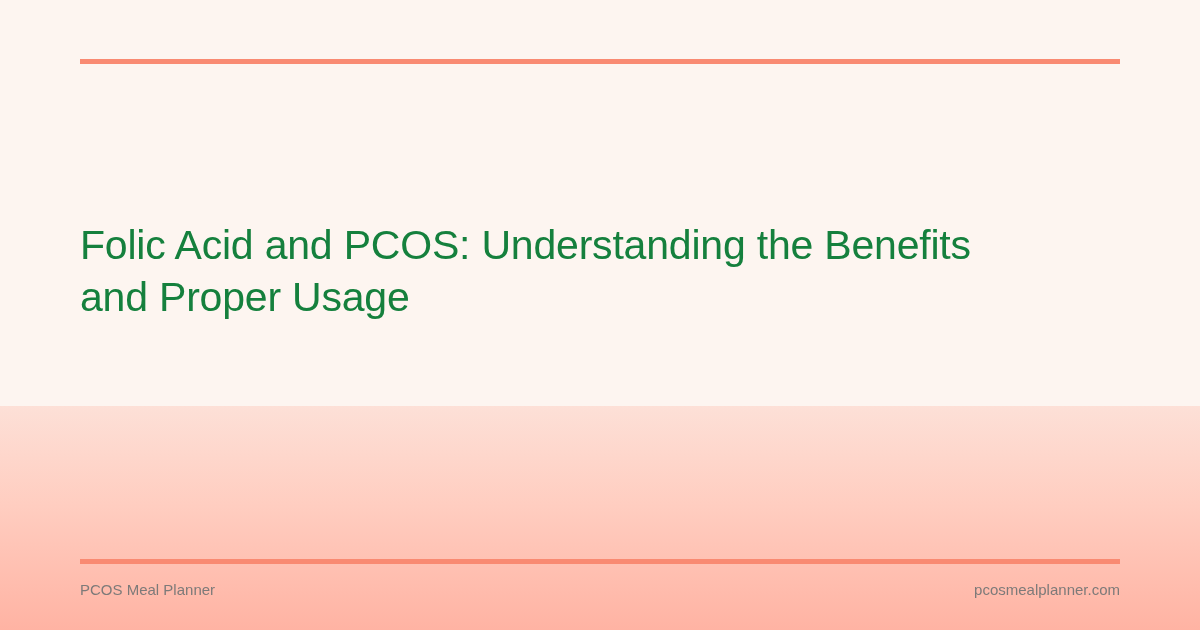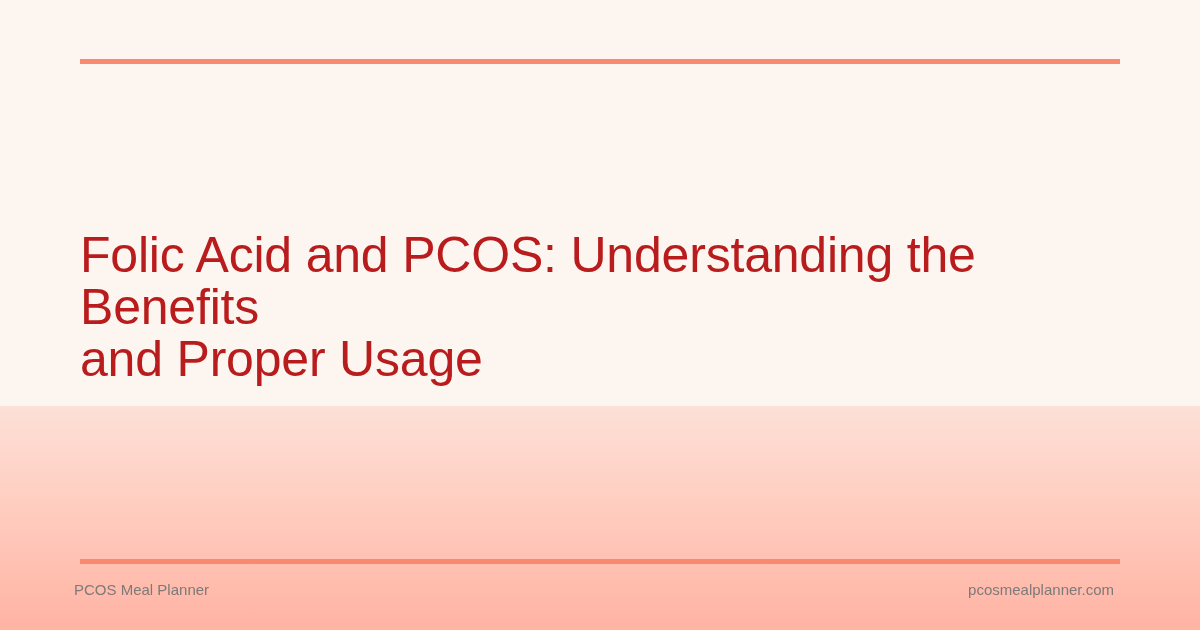--- a/index.html
+++ b/index.html
@@ -49,35 +49,35 @@
     top: 559px;
     width: 1040px;
     height: 5px;
     background: #F98A72;
   }
 
   
   #headline {
     position: absolute;
     left: 80px;
-    top: 229px;
+    top: 219px;
     width: 1030px;
     margin: 0;
-    font-size: 50px;
+    font-size: 41px;
     line-height: 52px;
     font-weight: 400;
     letter-spacing: -0.2px;
-    color: #b91c1c;
+    color: #15803d;
     white-space: pre-line;
   }
 
   
   #footer {
     position: absolute;
-    left: 74px;
+    left: 80px;
     top: 578px;
     width: 1040px;
     height: 24px;
     display: flex;
     align-items: center;
     justify-content: space-between;
   }
   .footer-text {
     font-size: 15px;
     line-height: 24px;

